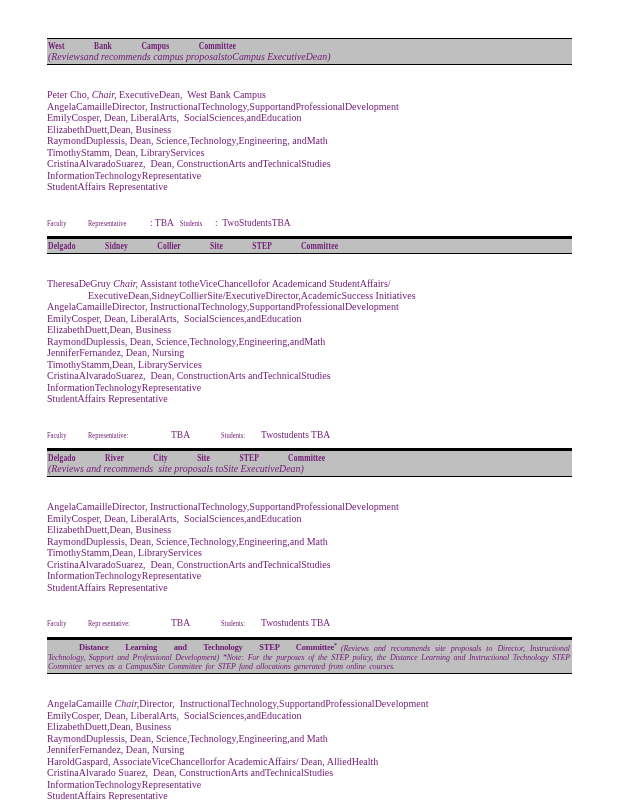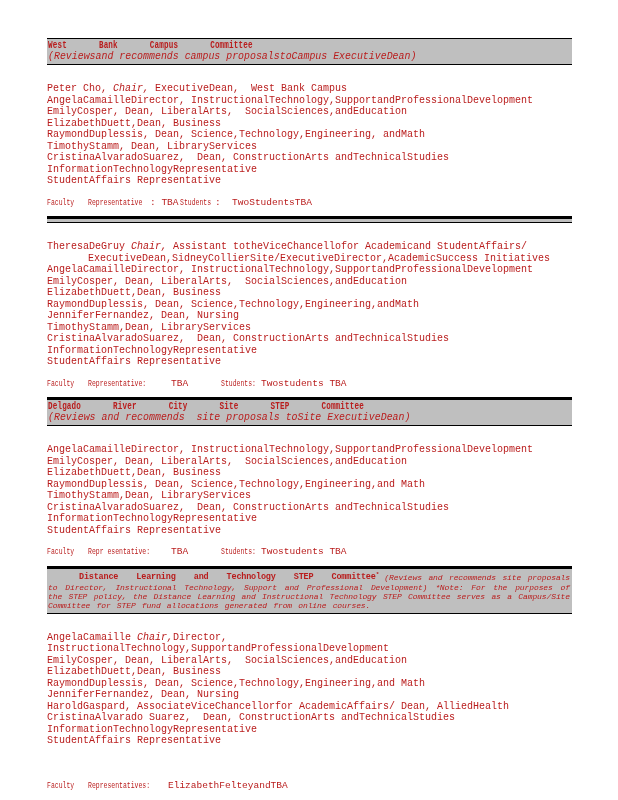--- a/index.html
+++ b/index.html
@@ -1,19 +1,19 @@
 <!DOCTYPE html>
 <html><head>
 <meta charset="utf-8">
 <style>
   * { margin:0; padding:0; box-sizing:border-box; }
   html,body { background:#ffffff; }
   .page {
     position:relative; width:618px; height:800px; background:#ffffff;
-    font-family:Liberation Mono, monospace; color:#b91c1c; overflow:hidden;
+    font-family:Liberation Serif, serif; color:#701a75; overflow:hidden;
   }
   .content { position:absolute; left:47px; top:38px; width:525px; }
 
   .sec { border-bottom:2px solid #000; }
   .sec.last { padding-bottom:34px; }
 
   .bar {
     background:#bfbfbf; border-top:1px solid #000; border-bottom:1px solid #000;
     padding:1px 2px 2px 1px;
   }
@@ -23,26 +23,26 @@
 
   .cond  { display:inline-block; transform:scaleX(0.76); transform-origin:0 50%; white-space:pre; }
   .cond90{ display:inline-block; transform:scaleX(0.90); transform-origin:0 50%; white-space:pre; }
 
   
   .hdr4 { font-size:8px; line-height:9.4px; text-align:justify; }
   .t4   { font-weight:bold; font-size:8.5px; word-spacing:13px; letter-spacing:-0.2px;margin-left:31px; }
   .t4star { font-size:6px; font-weight:bold; }
   .note4 { font-style:italic; letter-spacing:-0.1px; word-spacing:1.5px; }
 
-  .members { margin-top:18px; font-size:10px; line-height:11.5px; }
+  .members { margin-top:24px; font-size:10px; line-height:11.5px; }
   .member { white-space:pre-wrap; }
   .member i { font-style:italic; }
   .member.indent { padding-left:41px; }
 
-  .footer { margin-top:10px; margin-bottom:7px; font-size:9.5px; line-height:11.5px; white-space:pre-wrap; }
+  .footer { margin-top:25px; margin-bottom:7px; font-size:9.5px; line-height:11.5px; white-space:pre-wrap; }
   .slot { display:inline-block; vertical-align:baseline; }
   .fl { font-size:8.5px; }
   .fv { font-size:9.5px; }
   .w41{width:41px} .w62{width:62px} .w30{width:30px} .w35{width:35px}
   .w83{width:83px} .w50{width:50px} .w40{width:40px} .w92{width:80px}
 </style>
 </head>
 <body>
 
 <div class="page">
@@ -62,20 +62,21 @@
       <div class="member"><span>TimothyStamm, Dean, LibraryServices</span></div>
       <div class="member"><span>CristinaAlvaradoSuarez,  Dean, ConstructionArts andTechnicalStudies</span></div>
       <div class="member"><span>InformationTechnologyRepresentative</span></div>
       <div class="member"><span>StudentAffairs Representative</span></div>
     </div>
     <div class="footer"><span class="slot w41"><span class="cond fl">Faculty</span></span><span class="slot w62"><span class="cond fl">Representative</span></span><span class="slot w30 fv">: TBA</span><span class="slot w35"><span class="cond fl">Students</span></span><span class="fv">:  TwoStudentsTBA</span></div>
   </div>
 
   <div class="sec">
     <div class="bar">
+      <div class="bar-title"><span class="cond tspan">Delgado Sidney Collier Site STEP Committee</span></div>
     </div>
     <div class="members">
       <div class="member"><span>TheresaDeGruy </span><i>Chair,</i><span> Assistant totheViceChancellofor Academicand StudentAffairs/</span></div>
       <div class="member indent"><span>ExecutiveDean,SidneyCollierSite/ExecutiveDirector,AcademicSuccess Initiatives</span></div>
       <div class="member"><span>AngelaCamailleDirector, InstructionalTechnology,SupportandProfessionalDevelopment</span></div>
       <div class="member"><span>EmilyCosper, Dean, LiberalArts,  SocialSciences,andEducation</span></div>
       <div class="member"><span>ElizabethDuett,Dean, Business</span></div>
       <div class="member"><span>RaymondDuplessis, Dean, Science,Technology,Engineering,andMath</span></div>
       <div class="member"><span>JenniferFernandez, Dean, Nursing</span></div>
       <div class="member"><span>TimothyStamm,Dean, LibraryServices</span></div>

